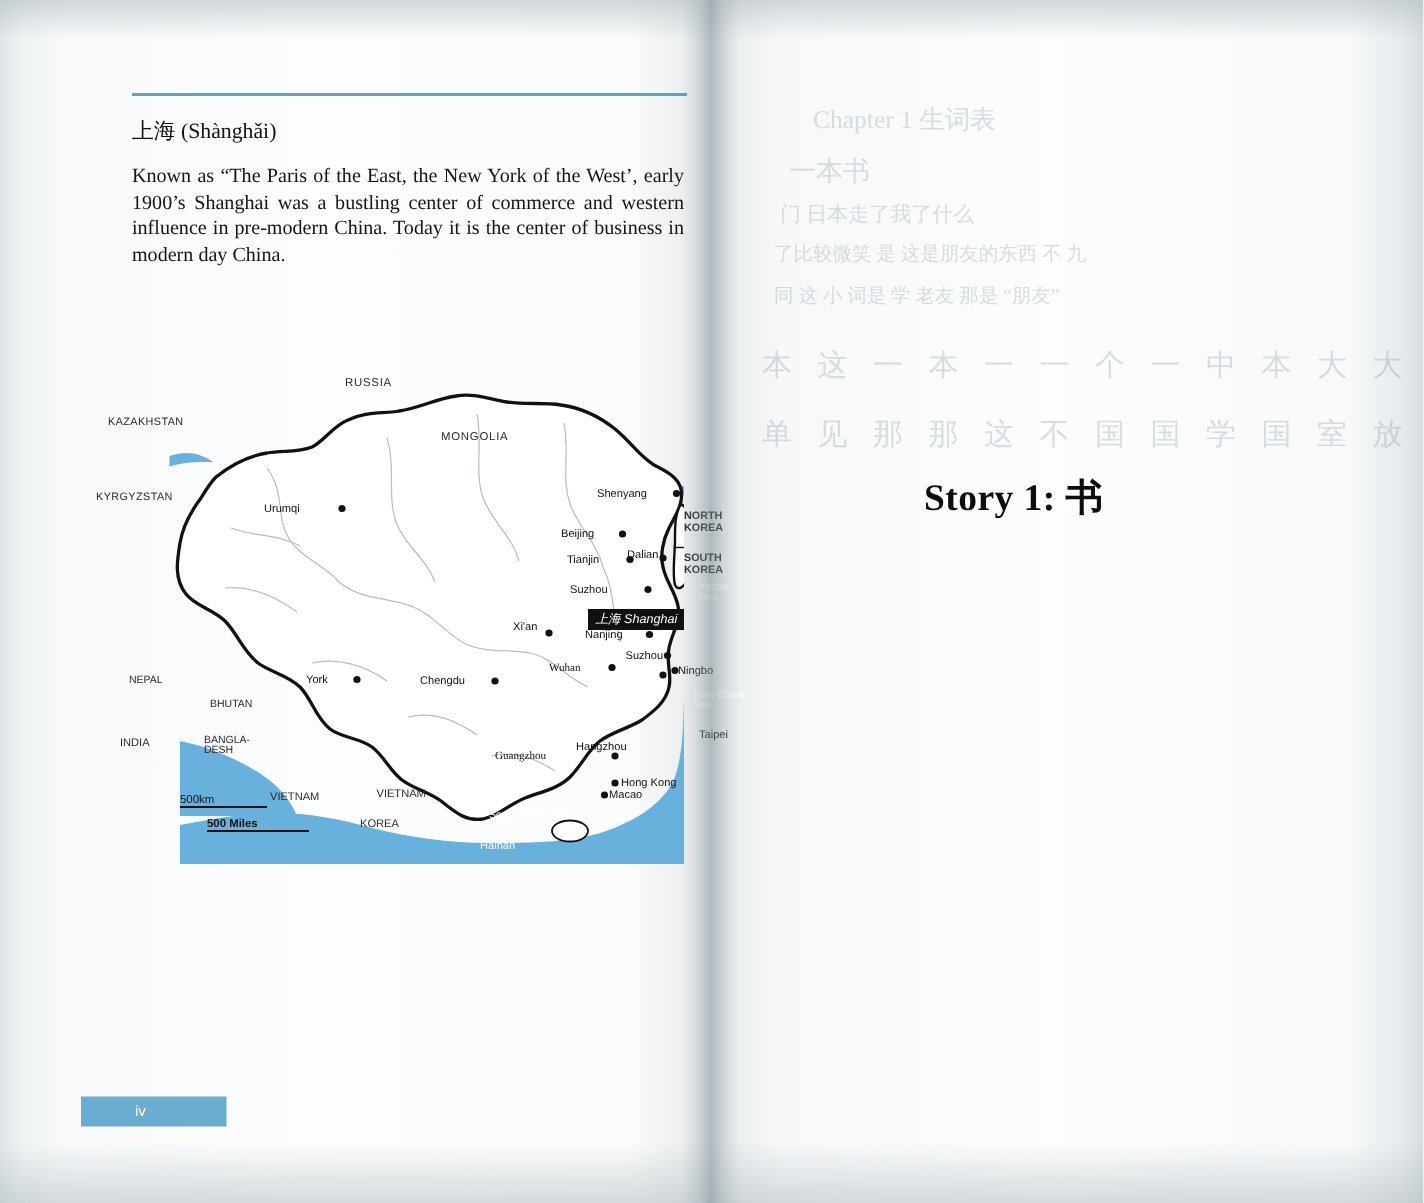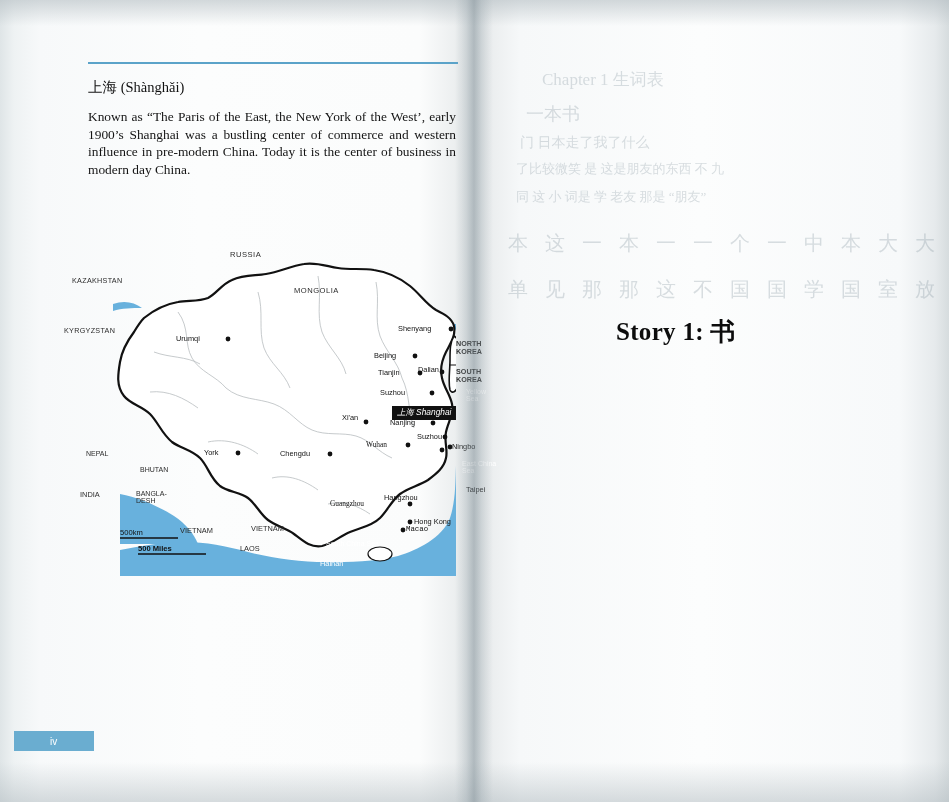--- a/index.html
+++ b/index.html
@@ -98,28 +98,29 @@
     left: 58px;
     top: 232px;
     width: 398px;
     height: 344px;
   }
   .map-svg { display: block; }
 
   
   .folio {
     position: absolute;
-    width: 80px;
+    width: 97px;
     height: 20px;
     background: #6aadd0;
     color: #ffffff;
     font-family: "Liberation Sans", sans-serif;
     font-size: 10px;
     display: flex;
     align-items: center;
+    margin-left: 40px;
   }
   .folio-left {
     left: 14px;
     top: 731px;
     justify-content: flex-start;
     padding-left: 36px;
     box-sizing: border-box;
   }
 
   
@@ -266,40 +267,40 @@
 KOREA</span>
         <span style="position:absolute;left:398px;top:136px;width:34px;font-family:'Liberation Sans',sans-serif;font-size:7.2px;color:#2b2b2b;font-weight:bold;white-space:pre-line;line-height:1.05;">SOUTH
 KOREA</span>
         <span style="position:absolute;left:28px;top:218px;font-family:'Liberation Sans',sans-serif;font-size:7px;color:#2b2b2b;">NEPAL</span>
         <span style="position:absolute;left:82px;top:234px;font-family:'Liberation Sans',sans-serif;font-size:7px;color:#2b2b2b;">BHUTAN</span>
         <span style="position:absolute;left:78px;top:258px;width:44px;font-family:'Liberation Sans',sans-serif;font-size:7px;color:#2b2b2b;white-space:pre-line;line-height:1.05;">BANGLA-
 DESH</span>
         <span style="position:absolute;left:22px;top:258px;font-family:'Liberation Sans',sans-serif;font-size:7.4px;color:#2b2b2b;">INDIA</span>
         <span style="position:absolute;left:122px;top:294px;font-family:'Liberation Sans',sans-serif;font-size:7.4px;color:#2b2b2b;">VIETNAM</span>
         <span style="position:absolute;left:193px;top:292px;font-family:'Liberation Sans',sans-serif;font-size:7.4px;color:#2b2b2b;">VIETNAM</span>
-        <span style="position:absolute;left:182px;top:312px;font-family:'Liberation Sans',sans-serif;font-size:7.4px;color:#2b2b2b;">LAOS</span>
+        <span style="position:absolute;left:182px;top:312px;font-family:'Liberation Sans',sans-serif;font-size:7.4px;color:#2b2b2b;">KOREA</span>
         <span style="position:absolute;left:262px;top:327px;font-family:'Liberation Sans',sans-serif;font-size:7.4px;color:#ffffff;">Hainan</span>
 
         <span style="position:absolute;left:118px;top:102px;font-family:'Liberation Sans',sans-serif;font-size:7.4px;color:#111;">Urumqi</span>
         <span style="position:absolute;left:340px;top:92px;font-family:'Liberation Sans',sans-serif;font-size:7.4px;color:#111;">Shenyang</span>
         <span style="position:absolute;left:316px;top:119px;font-family:'Liberation Sans',sans-serif;font-size:7.4px;color:#111;">Beijing</span>
         <span style="position:absolute;left:320px;top:136px;font-family:'Liberation Sans',sans-serif;font-size:7.4px;color:#111;">Tianjin</span>
         <span style="position:absolute;left:360px;top:133px;font-family:'Liberation Sans',sans-serif;font-size:7.4px;color:#111;">Dalian</span>
         <span style="position:absolute;left:322px;top:156px;font-family:'Liberation Sans',sans-serif;font-size:7.4px;color:#111;">Suzhou</span>
         <span style="position:absolute;left:284px;top:181px;font-family:'Liberation Sans',sans-serif;font-size:7.4px;color:#111;">Xi'an</span>
         <span style="position:absolute;left:332px;top:186px;font-family:'Liberation Sans',sans-serif;font-size:7.4px;color:#111;">Nanjing</span>
         <span style="position:absolute;left:340px;top:200px;font-family:'Liberation Sans',sans-serif;font-size:7.4px;color:#111;padding-left:19px;">Suzhou</span>
         <span style="position:absolute;left:394px;top:210px;font-family:'Liberation Sans',sans-serif;font-size:7.4px;color:#111;">Ningbo</span>
         <span style="position:absolute;left:326px;top:213px;font-family:'Liberation Sans',sans-serif;font-size:7.4px;color:#111;margin-top:48px;">Hangzhou</span>
         <span style="position:absolute;left:308px;top:208px;font-family:Liberation Serif, serif;font-size:7.4px;color:#111;">Wuhan</span>
         <span style="position:absolute;left:222px;top:217px;font-family:'Liberation Sans',sans-serif;font-size:7.4px;color:#111;">Chengdu</span>
         <span style="position:absolute;left:146px;top:216px;font-family:'Liberation Sans',sans-serif;font-size:7.4px;color:#111;">York</span>
         <span style="position:absolute;left:272px;top:267px;font-family:Liberation Serif, serif;font-size:7.4px;color:#111;text-align:right;">Guangzhou</span>
         <span style="position:absolute;left:356px;top:285px;font-family:'Liberation Sans',sans-serif;font-size:7.4px;color:#111;">Hong Kong</span>
-        <span style="position:absolute;left:348px;top:293px;font-family:Liberation Mono, monospace;font-size:7.4px;color:#111;text-align:center;">Macao</span>
+        <span style="position:absolute;left:348px;top:293px;font-family:Liberation Sans, sans-serif;font-size:7.4px;color:#111;text-align:center;">Macao</span>
         <span style="position:absolute;left:408px;top:253px;font-family:'Liberation Sans',sans-serif;font-size:7.4px;color:#111;">Taipei</span>
 
         <span style="position:absolute;left:408px;top:156px;width:38px;font-family:'Liberation Sans',sans-serif;font-size:7px;color:#ffffff;white-space:pre-line;line-height:1.05;">Yellow
 Sea</span>
         <span style="position:absolute;left:404px;top:228px;width:46px;font-family:'Liberation Sans',sans-serif;font-size:7px;color:#ffffff;white-space:pre-line;line-height:1.05;">East China
 Sea</span>
         <span style="position:absolute;left:268px;top:308px;font-family:'Liberation Sans',sans-serif;font-size:7px;color:#ffffff;">South China Sea</span>
 
         <div style="position:absolute;left:334px;top:174px;background:#111111;color:#ffffff;padding:1px 5px 2px 5px;font-family:'Liberation Sans',sans-serif;font-size:8.4px;white-space:nowrap;font-style:italic;">上海  Shanghai</div>
 

